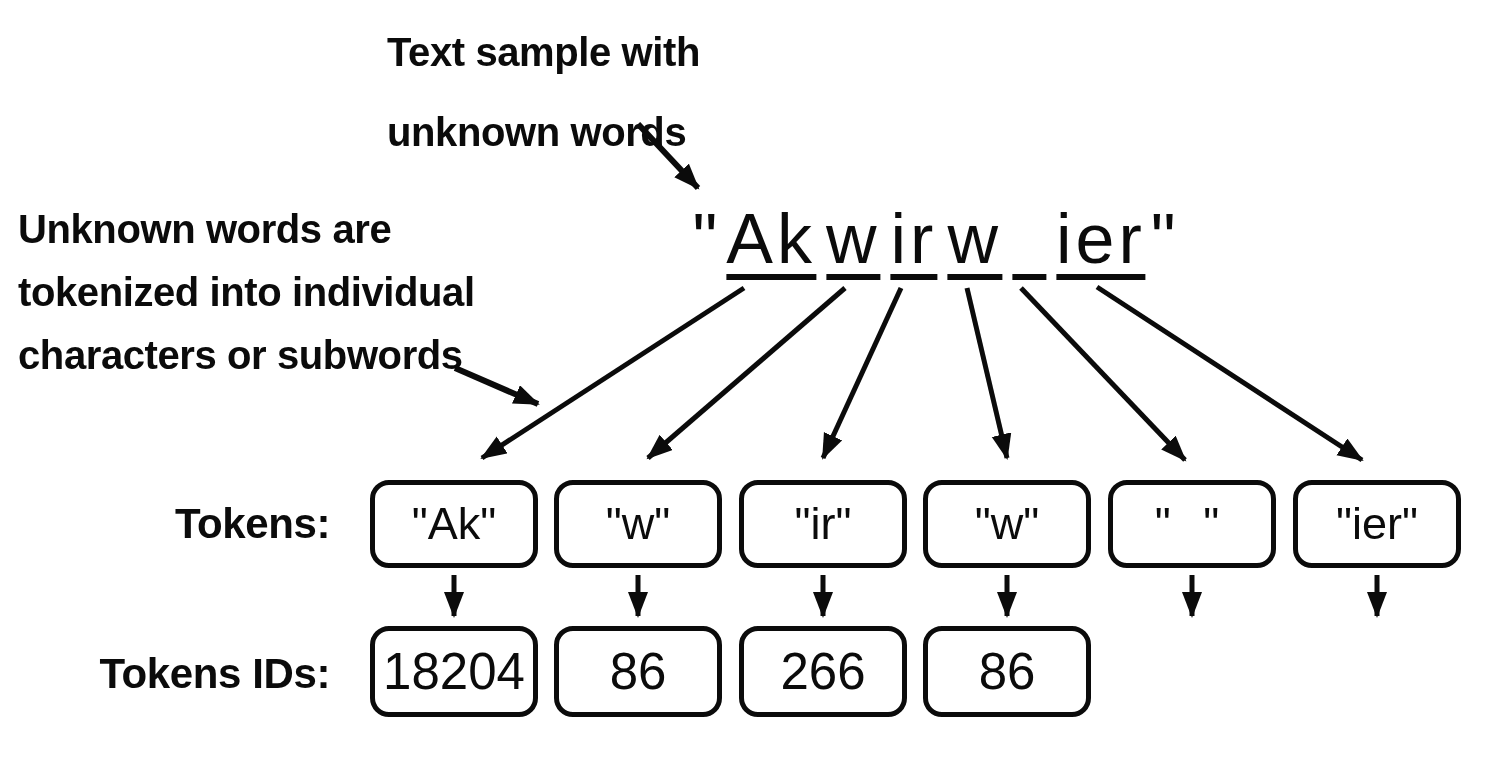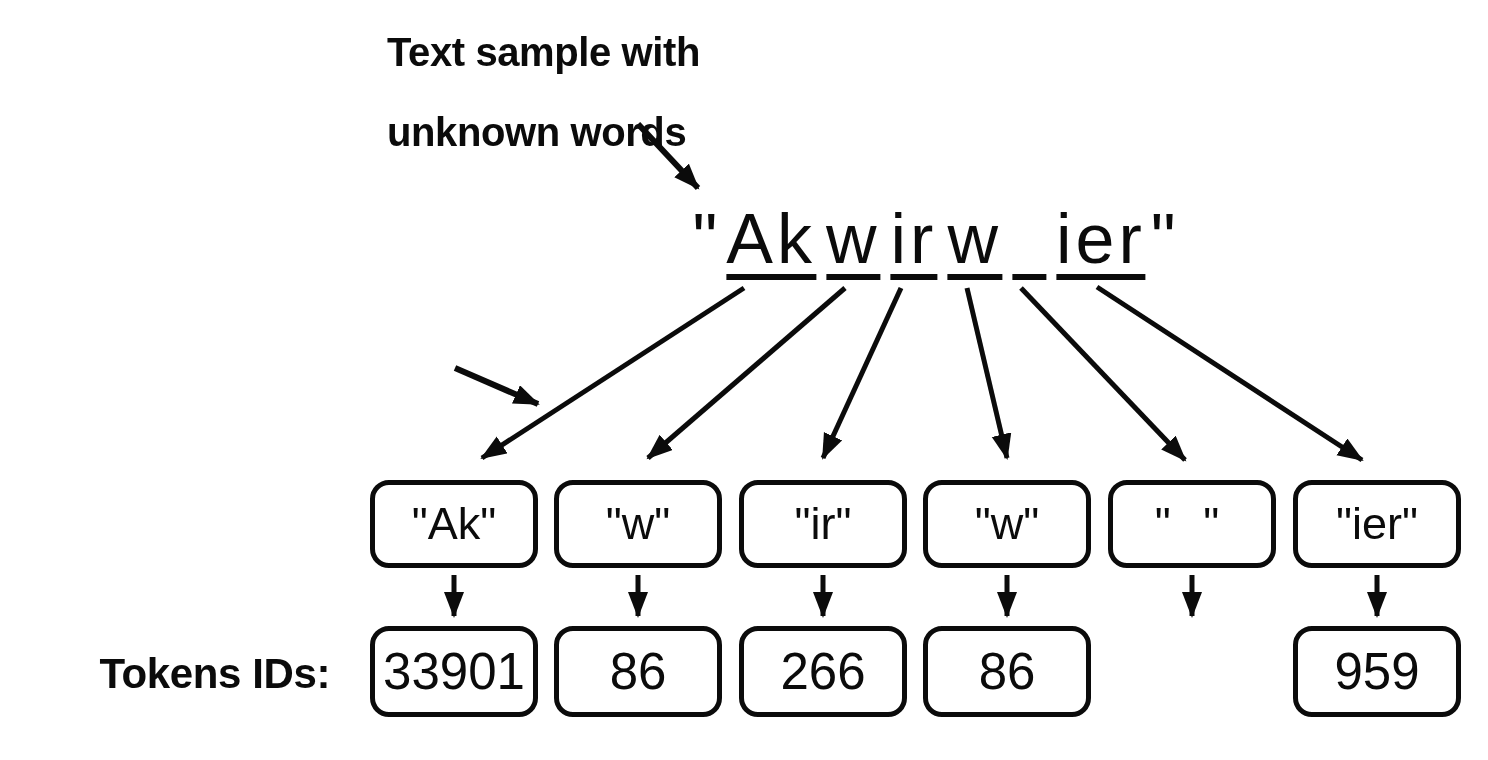--- a/index.html
+++ b/index.html
@@ -98,20 +98,23 @@
   .c6 { left: 1293px; }
 </style>
 </head>
 <body>
 
 <div class="canvas">
 
   <div class="note top-note">Text sample with
 unknown words</div>
 
+  <div class="note left-note">Unknown words are
+tokenized into individual
+characters or subwords</div>
 
   <div class="sample">
     <span class="q">"</span><span class="seg">Ak</span><span class="seg">w</span><span class="seg">ir</span><span class="seg">w</span><span class="seg seg-space"> </span><span class="seg">ier</span><span class="q">"</span>
   </div>
 
   <svg class="arrows" viewBox="0 0 1488 760" xmlns="http://www.w3.org/2000/svg">
     <defs>
       <marker id="ah" markerUnits="userSpaceOnUse" markerWidth="28" markerHeight="22" refX="24" refY="10" orient="auto">
         <path d="M0,0 L26,10 L0,20 Z" fill="#0b0b0b"></path>
       </marker>
@@ -128,29 +131,29 @@
     <line x1="1097" y1="287" x2="1362" y2="460" stroke="#0b0b0b" stroke-width="5" marker-end="url(#ah)"></line>
 
     <line x1="454" y1="575" x2="454" y2="616" stroke="#0b0b0b" stroke-width="5" marker-end="url(#ah)"></line>
     <line x1="638" y1="575" x2="638" y2="616" stroke="#0b0b0b" stroke-width="5" marker-end="url(#ah)"></line>
     <line x1="823" y1="575" x2="823" y2="616" stroke="#0b0b0b" stroke-width="5" marker-end="url(#ah)"></line>
     <line x1="1007" y1="575" x2="1007" y2="616" stroke="#0b0b0b" stroke-width="5" marker-end="url(#ah)"></line>
     <line x1="1192" y1="575" x2="1192" y2="616" stroke="#0b0b0b" stroke-width="5" marker-end="url(#ah)"></line>
     <line x1="1377" y1="575" x2="1377" y2="616" stroke="#0b0b0b" stroke-width="5" marker-end="url(#ah)"></line>
   </svg>
 
+  <div class="row-label tokens-label">Tokens:</div>
 
   <div class="box tok c1">"Ak"</div>
   <div class="box tok c2">"w"</div>
   <div class="box tok c3">"ir"</div>
   <div class="box tok c4">"w"</div>
   <div class="box tok tok-space c5">" "</div>
   <div class="box tok c6">"ier"</div>
 
   <div class="row-label ids-label">Tokens IDs:</div>
 
-  <div class="box idb c1">33901</div>
+  <div class="box idb c1">18204</div>
   <div class="box idb c2">86</div>
   <div class="box idb c3">266</div>
   <div class="box idb c4">86</div>
-  <div class="box idb c6">959</div>
 
 </div>
 
 </body></html>

